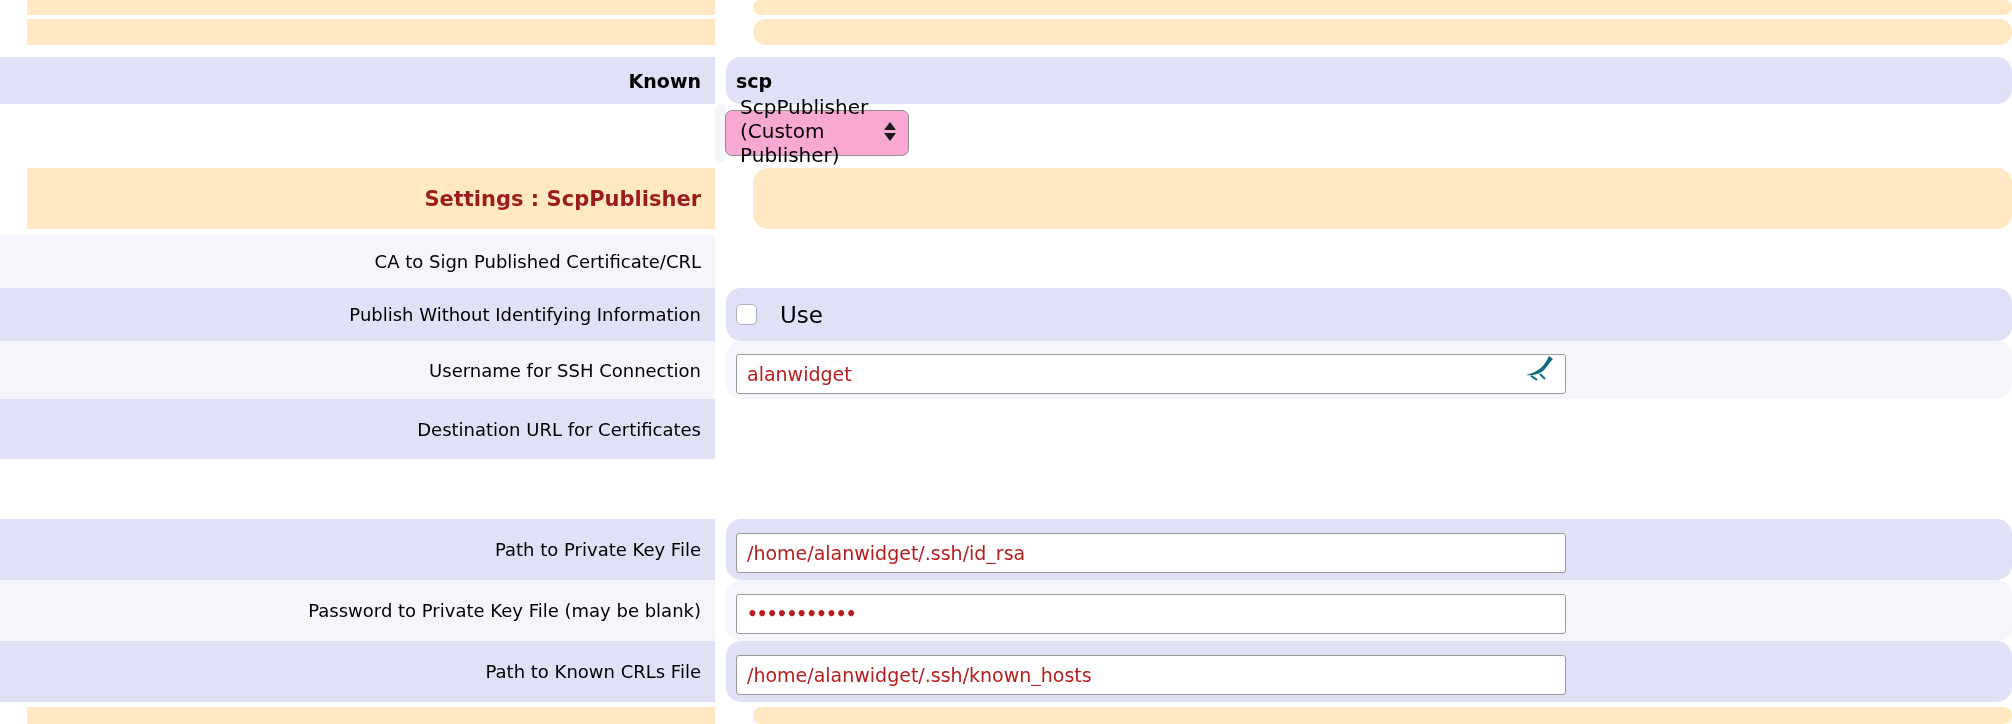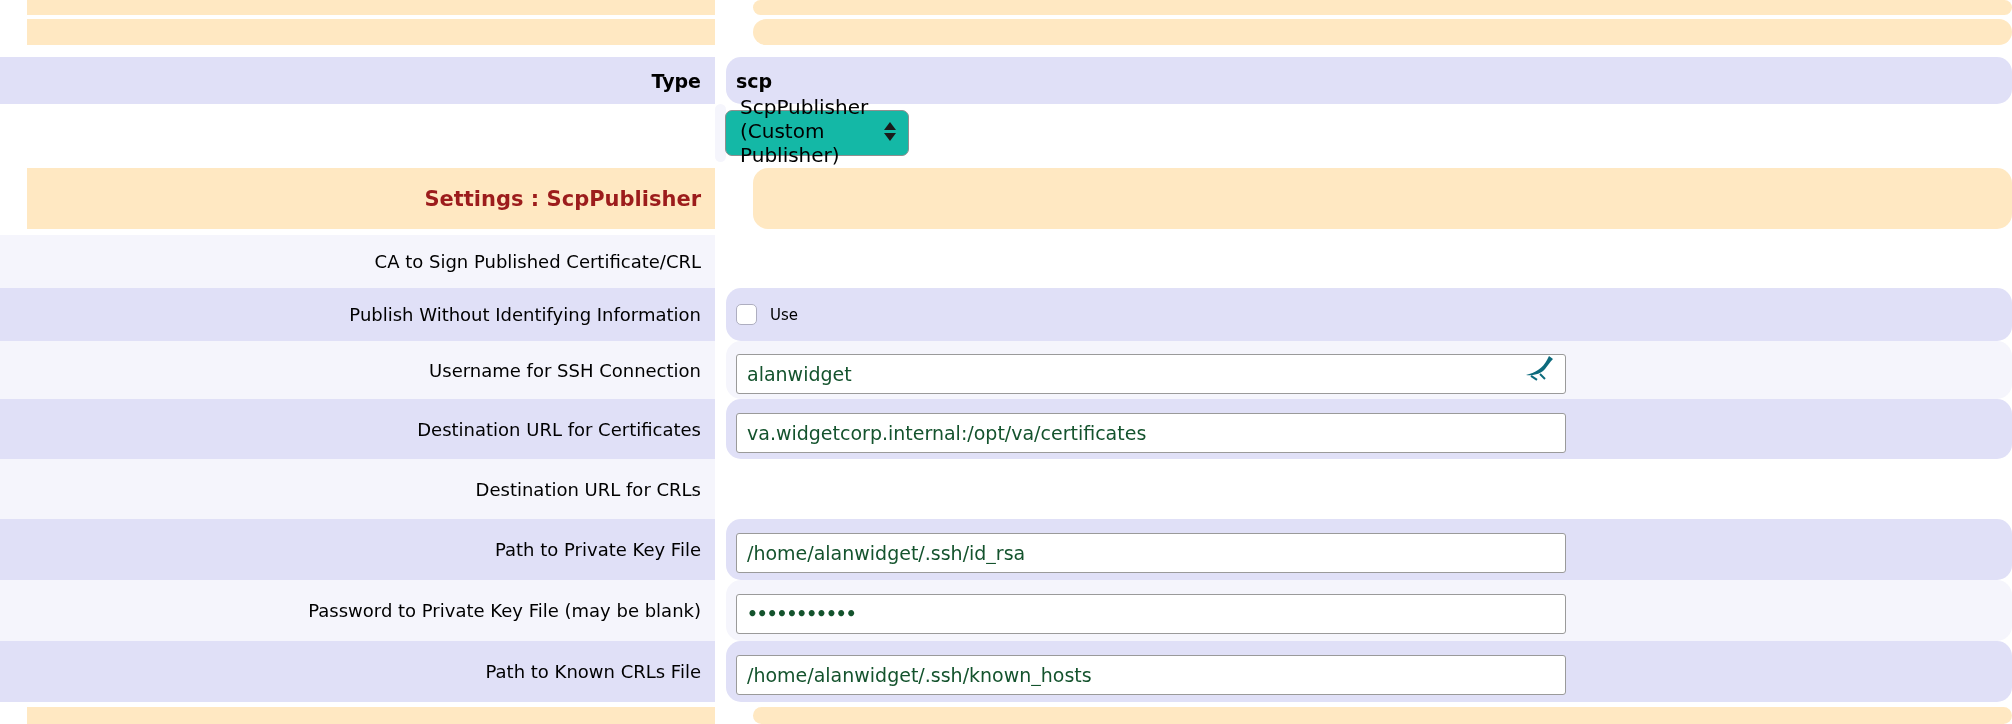--- a/index.html
+++ b/index.html
@@ -17,34 +17,34 @@
   .bg-light .cell-l, .bg-light .cell-r { background:#F5F5FC; }
 
   .spacer { width:100%; background:#ffffff; }
 
   .label { font-size:18px; }
   .bold  { font-weight:bold; font-size:19px; }
   .section-heading { font-weight:bold; font-size:21px; color:#9C1C1C; }
 
   .text-input { width:830px; height:40px; border:1px solid #9a9a9a; border-radius:3px;
                 background:#fff; font-family:"DejaVu Sans","Liberation Sans",sans-serif;
-                font-size:19px; padding:0 10px; color:#14532d; outline:none;margin-top:7px; }
+                font-size:19px; padding:0 10px; color:#b91c1c; outline:none;margin-top:7px; }
 
   .selectbox { display:flex; align-items:center; justify-content:space-between;
-               border:1px solid #8f8f8f; border-radius:7px; background:#14b8a6;
+               border:1px solid #8f8f8f; border-radius:7px; background:#f9a8d4;
                height:46px; padding:0 12px 4px 14px; font-size:20px; cursor:default; }
   .spinner { display:flex; flex-direction:column; align-items:center; gap:3px; margin-left:16px; }
   .tri-up   { width:0; height:0; border-left:6px solid transparent; border-right:6px solid transparent;
               border-bottom:8px solid #1a1a1a; }
   .tri-down { width:0; height:0; border-left:6px solid transparent; border-right:6px solid transparent;
               border-top:8px solid #1a1a1a; }
 
   .checkbox { width:21px; height:21px; border:1px solid #aeaec0; border-radius:5px;
               background:#fff; flex:0 0 auto; }
-  .checkbox-label { font-size:15px; margin-left:13px; }
+  .checkbox-label { font-size:23px; margin-left:23px; }
 
   .input-wrap { position:relative; display:inline-block; }
   .autofill-icon { position:absolute; right:10px; top:50%; transform:translateY(-58%);
                    width:32px; height:26px; cursor:pointer; }
 </style>
 </head>
 <body>
 
 <div class="row bg-cream" style="height:15px">
   <div class="cell-l"></div>
@@ -54,21 +54,21 @@
 <div class="spacer" style="height:4px"></div>
 <div class="row bg-cream" style="height:26px">
   <div class="cell-l"></div>
     <div class="gap"></div>
     <div class="cell-r"></div>
 </div>
 <div class="spacer" style="height:12px"></div>
 
 <div class="row bg-dark" style="height:47px">
   <div class="cell-l">
-      <span class="bold">Type</span>
+      <span class="bold">Known</span>
     </div>
   <div class="gap"></div>
   <div class="cell-r">
       <span class="bold">scp</span>
     </div>
 </div>
 
 <div class="row bg-light" style="height:58px">
   <div class="gap"></div>
   <div class="cell-r">
@@ -129,29 +129,23 @@
       </span>
     </span>
   </div>
 </div>
 
 <div class="row bg-dark" style="height:60px">
   <div class="cell-l">
       <span class="label">Destination URL for Certificates</span>
     </div>
   <div class="gap"></div>
-  <div class="cell-r">
-      <input class="text-input" type="text" value="va.widgetcorp.internal:/opt/va/certificates" style="">
-    </div>
 </div>
 
 <div class="row bg-light" style="height:60px">
-  <div class="cell-l">
-      <span class="label">Destination URL for CRLs</span>
-    </div>
   <div class="gap"></div>
 </div>
 
 <div class="row bg-dark" style="height:61px">
   <div class="cell-l">
       <span class="label">Path to Private Key File</span>
     </div>
   <div class="gap"></div>
   <div class="cell-r">
       <input class="text-input" type="text" value="/home/alanwidget/.ssh/id_rsa" style="">

